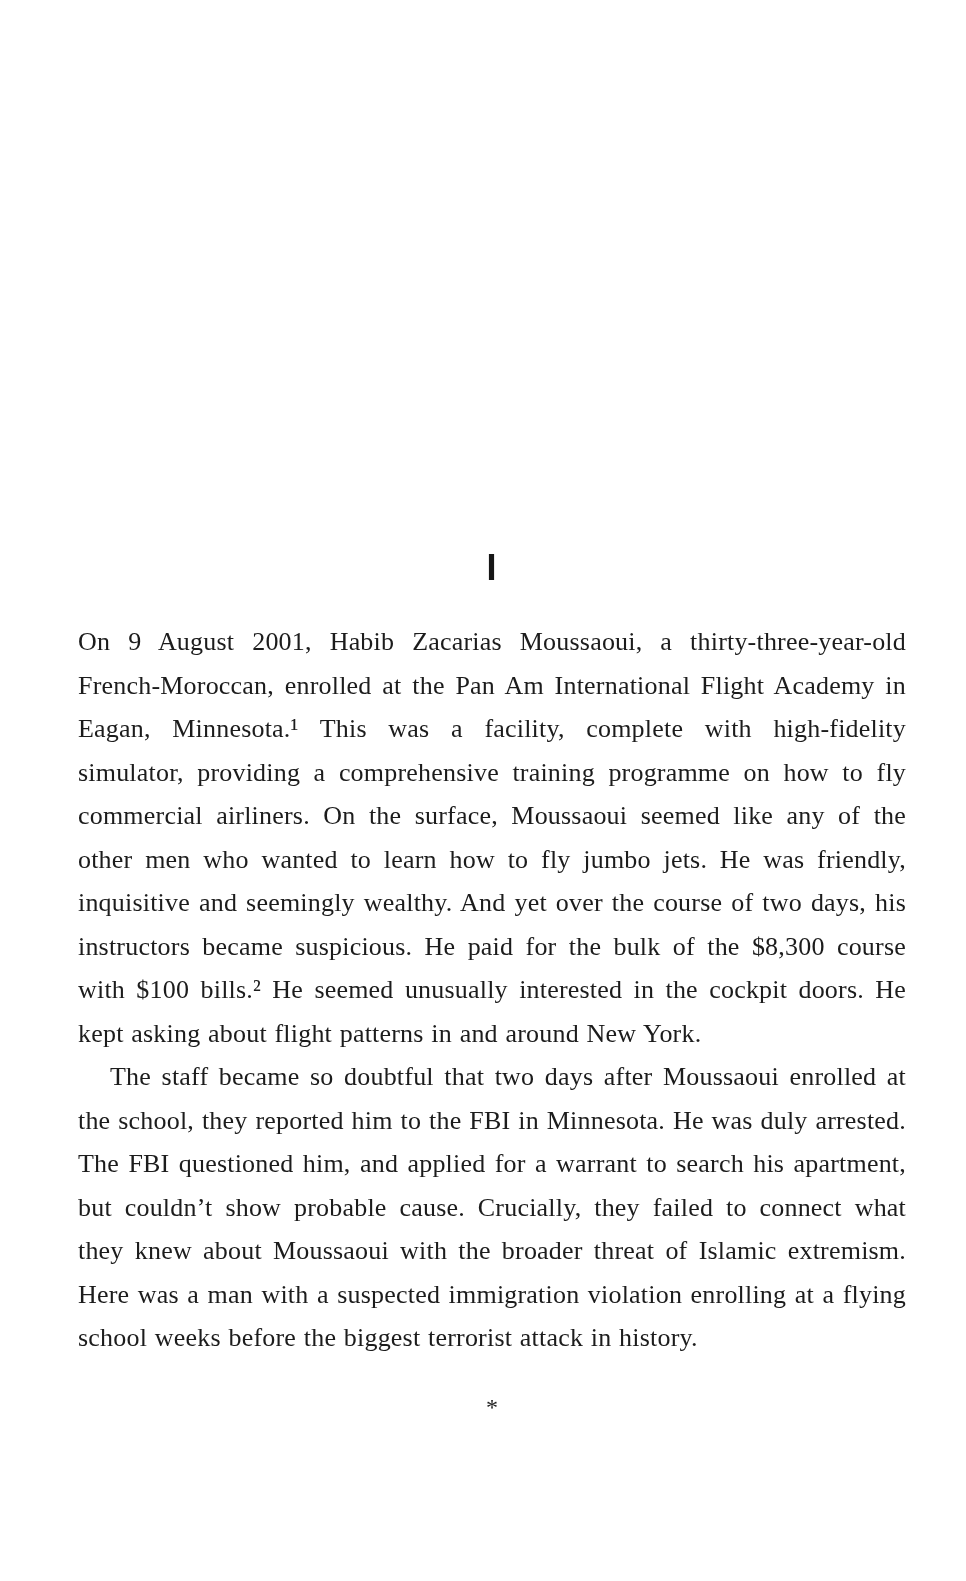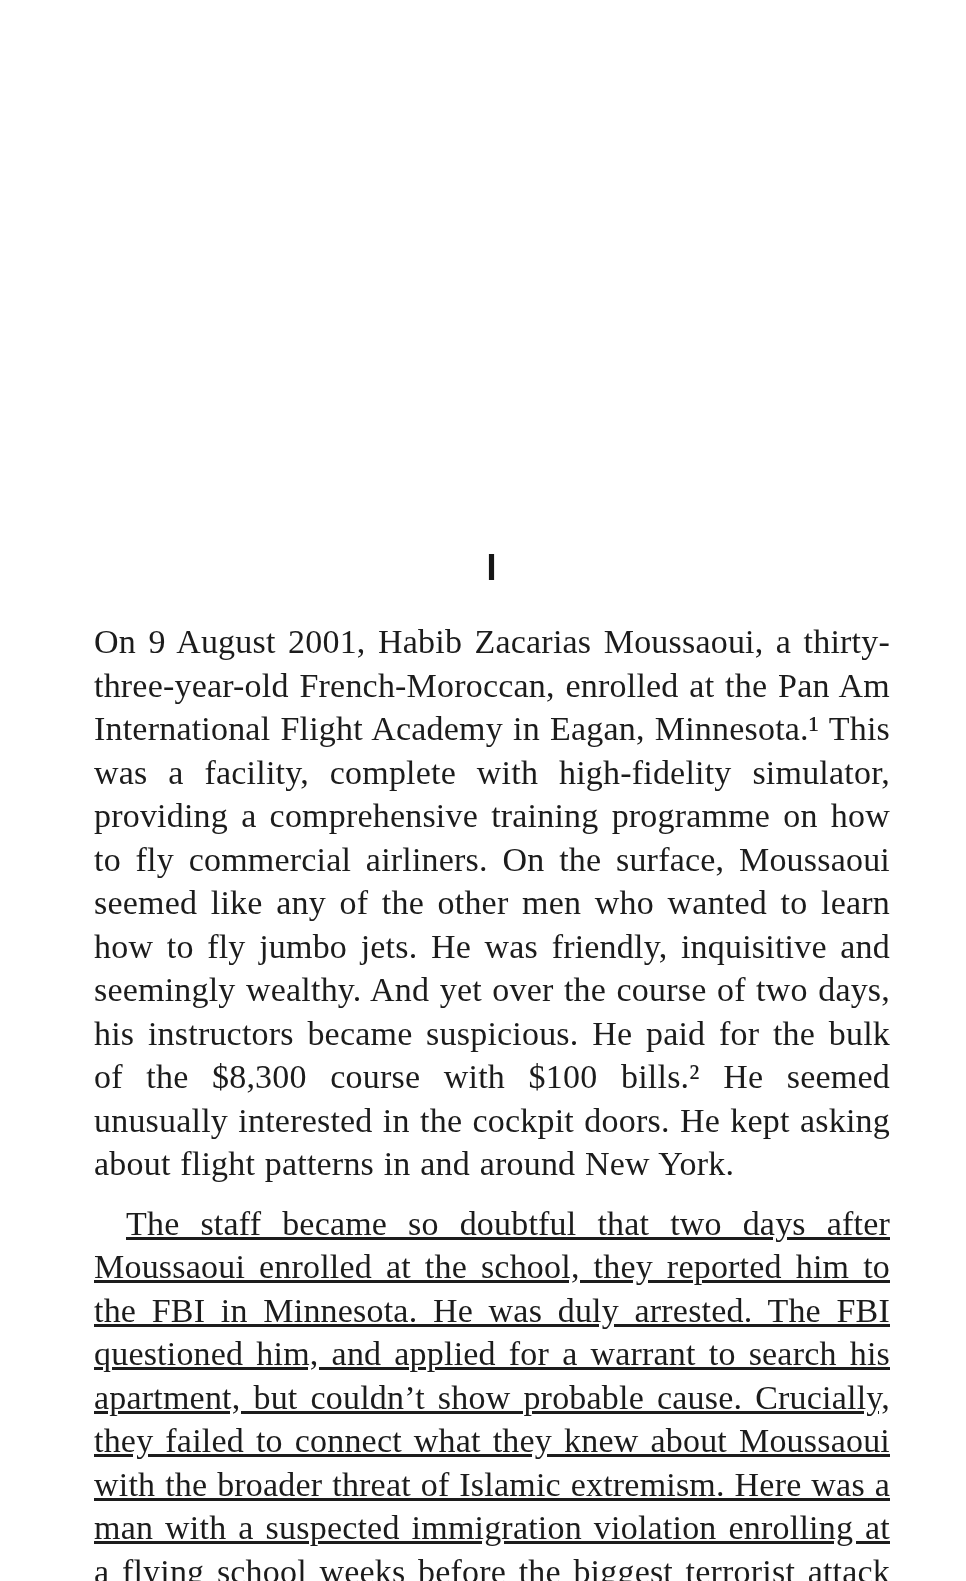--- a/index.html
+++ b/index.html
@@ -27,32 +27,31 @@
     text-align: center;
     font-family: "Liberation Sans", sans-serif;
     font-weight: 700;
     font-size: 36px;
     line-height: 40px;
     letter-spacing: 1px;
     margin: 0 0 32px 0;
     color: #161616;
   }
   .para {
-    margin: 16px;
-    font-size: 34px;
+    margin: 0;
+    font-size: 26px;
     line-height: 43.5px;
     text-align: justify;
     text-justify: inter-word;
     letter-spacing: 0.2px;
     word-spacing: 1px;
     color: #1c1c1c;
   }
   .para.indented {
     text-indent: 32px;
-    text-decoration: underline;
   }
   .section-break {
     text-align: center;
     font-size: 24px;
     margin-top: 34px;
     color: #1c1c1c;
   }
 </style>
 </head>
 <body>

